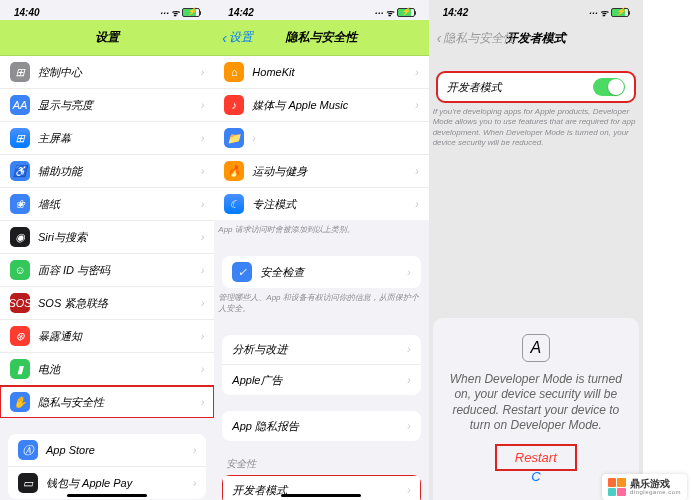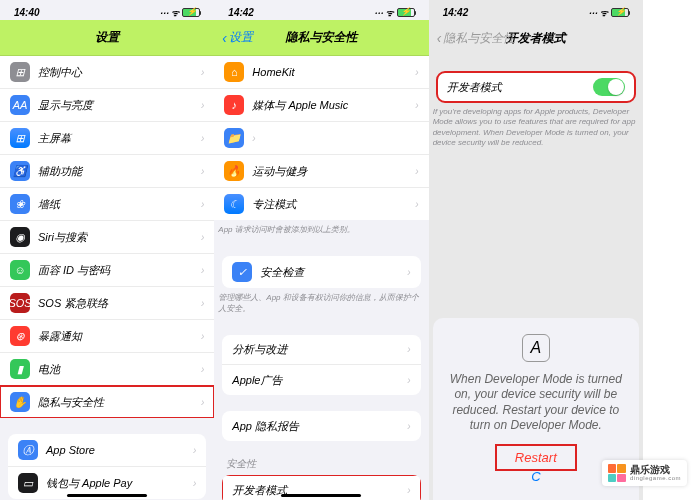--- a/index.html
+++ b/index.html
@@ -40,21 +40,21 @@
 .overlay { position: absolute; bottom: 0; left: 0; right: 0; background: #f2f2f7; border-radius: 10px 10px 0 0; padding: 16px 0; margin: 0 4px; }
 .overlay-text { font-size: 12px; color: #666; text-align: center; padding: 0 14px 12px; line-height: 1.3; }
 .overlay-buttons { display:flex; flex-direction:column; align-items:center; }
 .overlay-btn { font-size: 13px; text-align: center; }
 .btn-restart { color: #ff3b30; outline: 2px solid #d22; padding: 4px 18px; }
 .btn-cancel { color: #007aff; }
 .app-icon-outer { width:28px; height:28px; border:1px solid #999; border-radius:6px; position:relative; display:flex; align-items:center; justify-content:center; }
 
 .home-indicator { position: absolute; bottom: 3px; left: 50%; transform: translateX(-50%); width: 80px; height: 3px; background: #000; border-radius: 2px; }
 
-.watermark { position: absolute; right: 4px; bottom: 14px; background: #fff; padding: 4px 6px; display: flex; align-items: center; gap: 4px; border-radius: 4px; box-shadow: 0 0 4px rgba(0,0,0,0.15); z-index: 10; }
+.watermark { position: absolute; right: 4px; bottom: 0; background: #fff; padding: 4px 6px; display: flex; align-items: center; gap: 4px; border-radius: 4px; box-shadow: 0 0 4px rgba(0,0,0,0.15); z-index: 10; }
 .watermark-logo { display: grid; grid-template-columns: 1fr 1fr; gap: 1px; width: 18px; height: 18px; }
 .watermark-logo span { border-radius: 1px; }
 .watermark-text { display:flex; flex-direction:column; line-height:1.05; }
 .watermark-text .cn { font-size: 10px; font-weight: 700; color: #333; }
 .watermark-text .en { font-size: 6px; color: #888; letter-spacing: 0.5px; }
 
 .i-gray{background:#8e8e93}.i-blue{background:#3b82f6}.i-bluegrad{background:linear-gradient(#4a90ff,#007aff)}.i-green{background:#34c759}.i-dark{background:#1c1c1e}.i-sosred{background:#b91c1c}.i-red{background:#ff3b30}.i-orange{background:#ff9500}
 </style>
 </head>
 <body>

